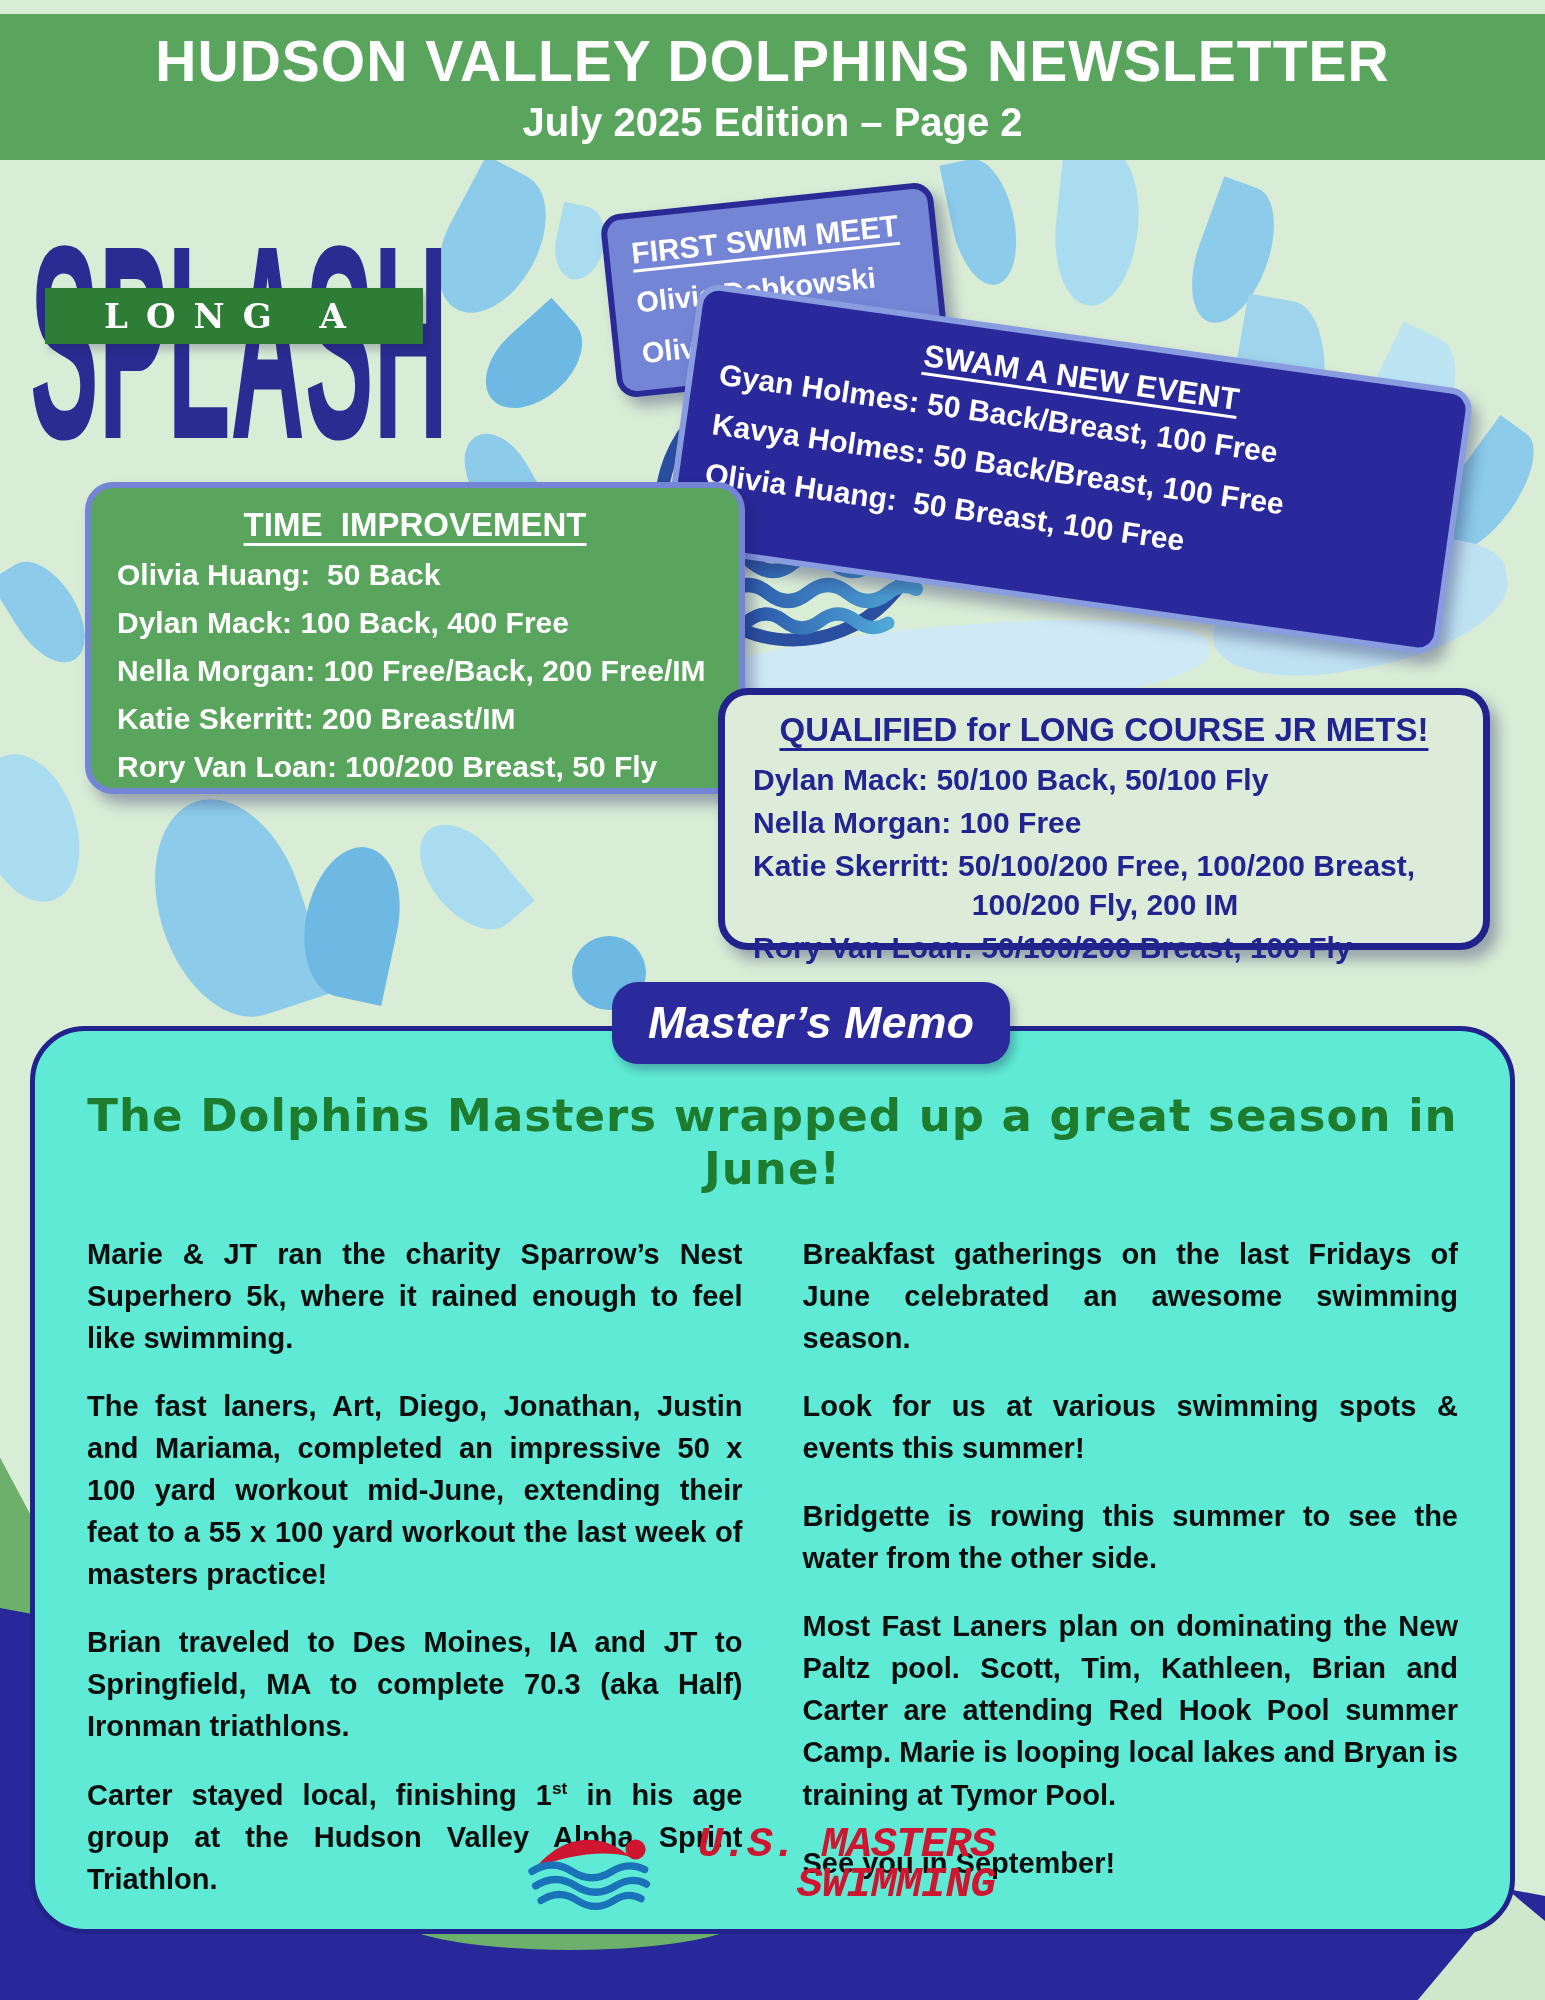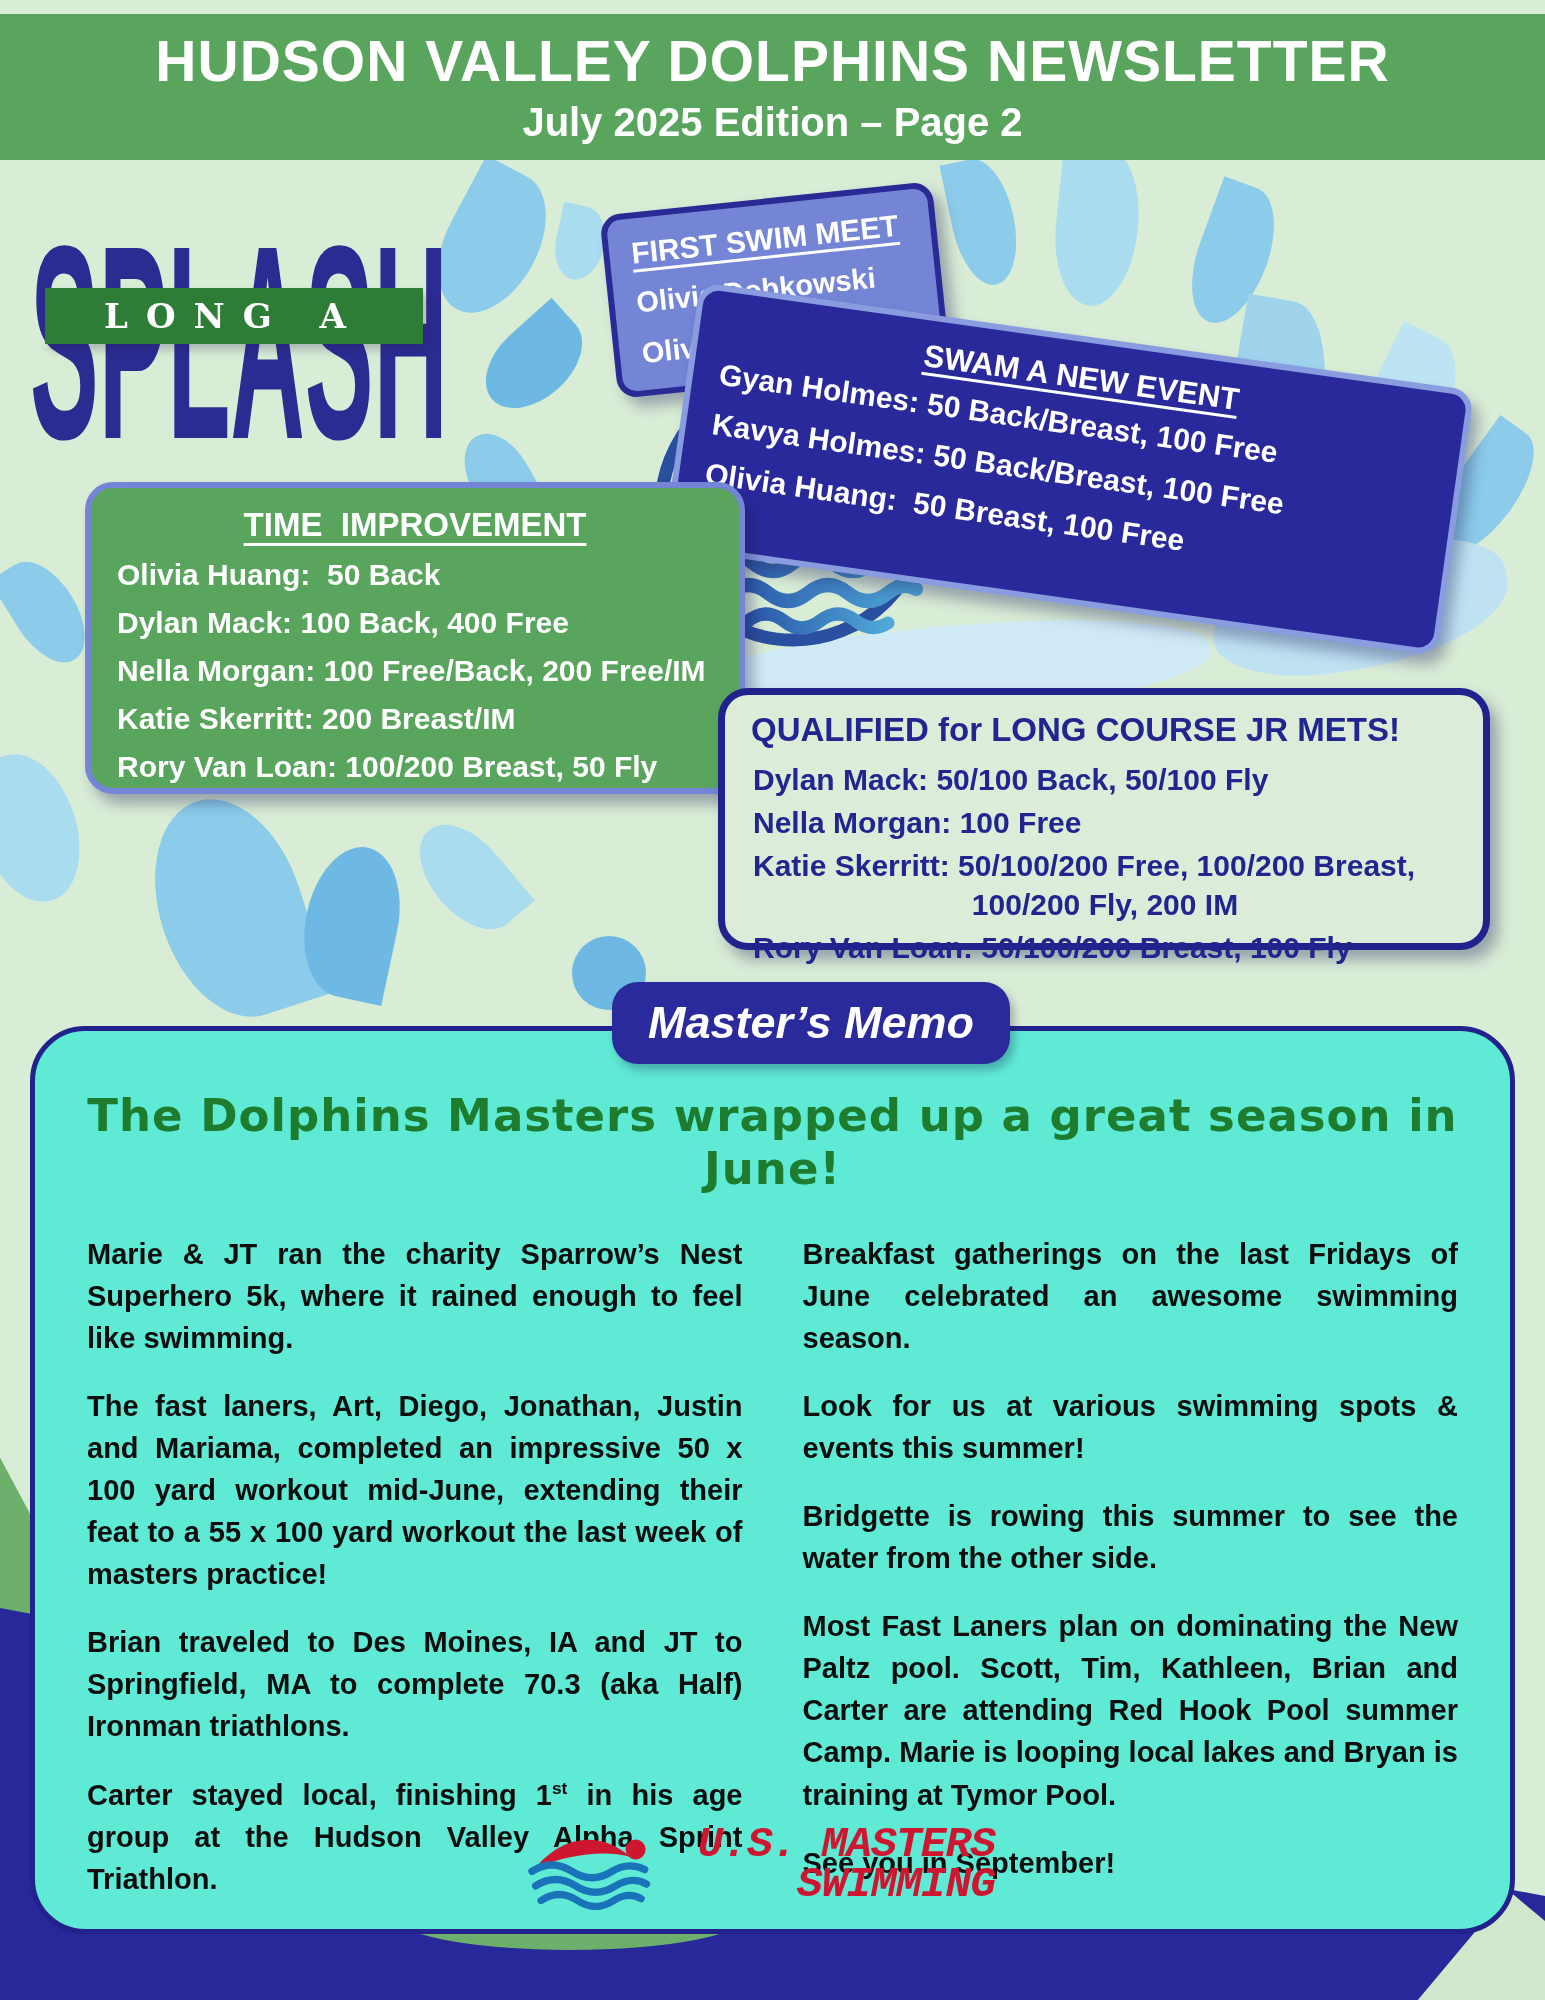--- a/index.html
+++ b/index.html
@@ -50,22 +50,22 @@
     padding:12px 24px;color:#fff;
   }
   .card-time .card-title{font-size:33px;font-weight:bold;text-align:center;
     text-decoration:underline;text-underline-offset:7px;margin:6px 0 14px 0;white-space:pre-wrap;}
   .card-time .card-line{font-size:30px;font-weight:bold;margin:0 0 14px 2px;white-space:pre-wrap;}
   .card-qualified{
     left:718px;top:688px;width:772px;height:262px;
     background:#dcecd8;border:7px solid #22228c;border-radius:30px;
     padding:12px 26px;color:#22258f;
   }
-  .card-qualified .card-title{font-size:33px;font-weight:bold;
-    text-underline-offset:7px;margin:4px 0 14px 0;}
+  .card-qualified .card-title{font-size:33px;font-weight:bold;text-align:center;
+    text-decoration:underline;text-underline-offset:7px;margin:4px 0 14px 0;}
   .card-qualified .card-line{font-size:30px;font-weight:bold;margin:0 0 9px 2px;white-space:pre-wrap;}
   .card-qualified .card-line.centered{text-align:center;margin-top:-4px;}
   
   .swim-circle{position:absolute;left:618px;top:358px;z-index:2;}
   
   .memo-pill{
     position:absolute;left:612px;top:982px;width:398px;height:82px;z-index:6;
     background:#2a2a9c;border-radius:26px;color:#fff;display:flex;align-items:center;
     justify-content:center;font-size:45px;font-weight:bold;font-style:italic;
     box-shadow:4px 6px 8px rgba(30,30,80,.3);

